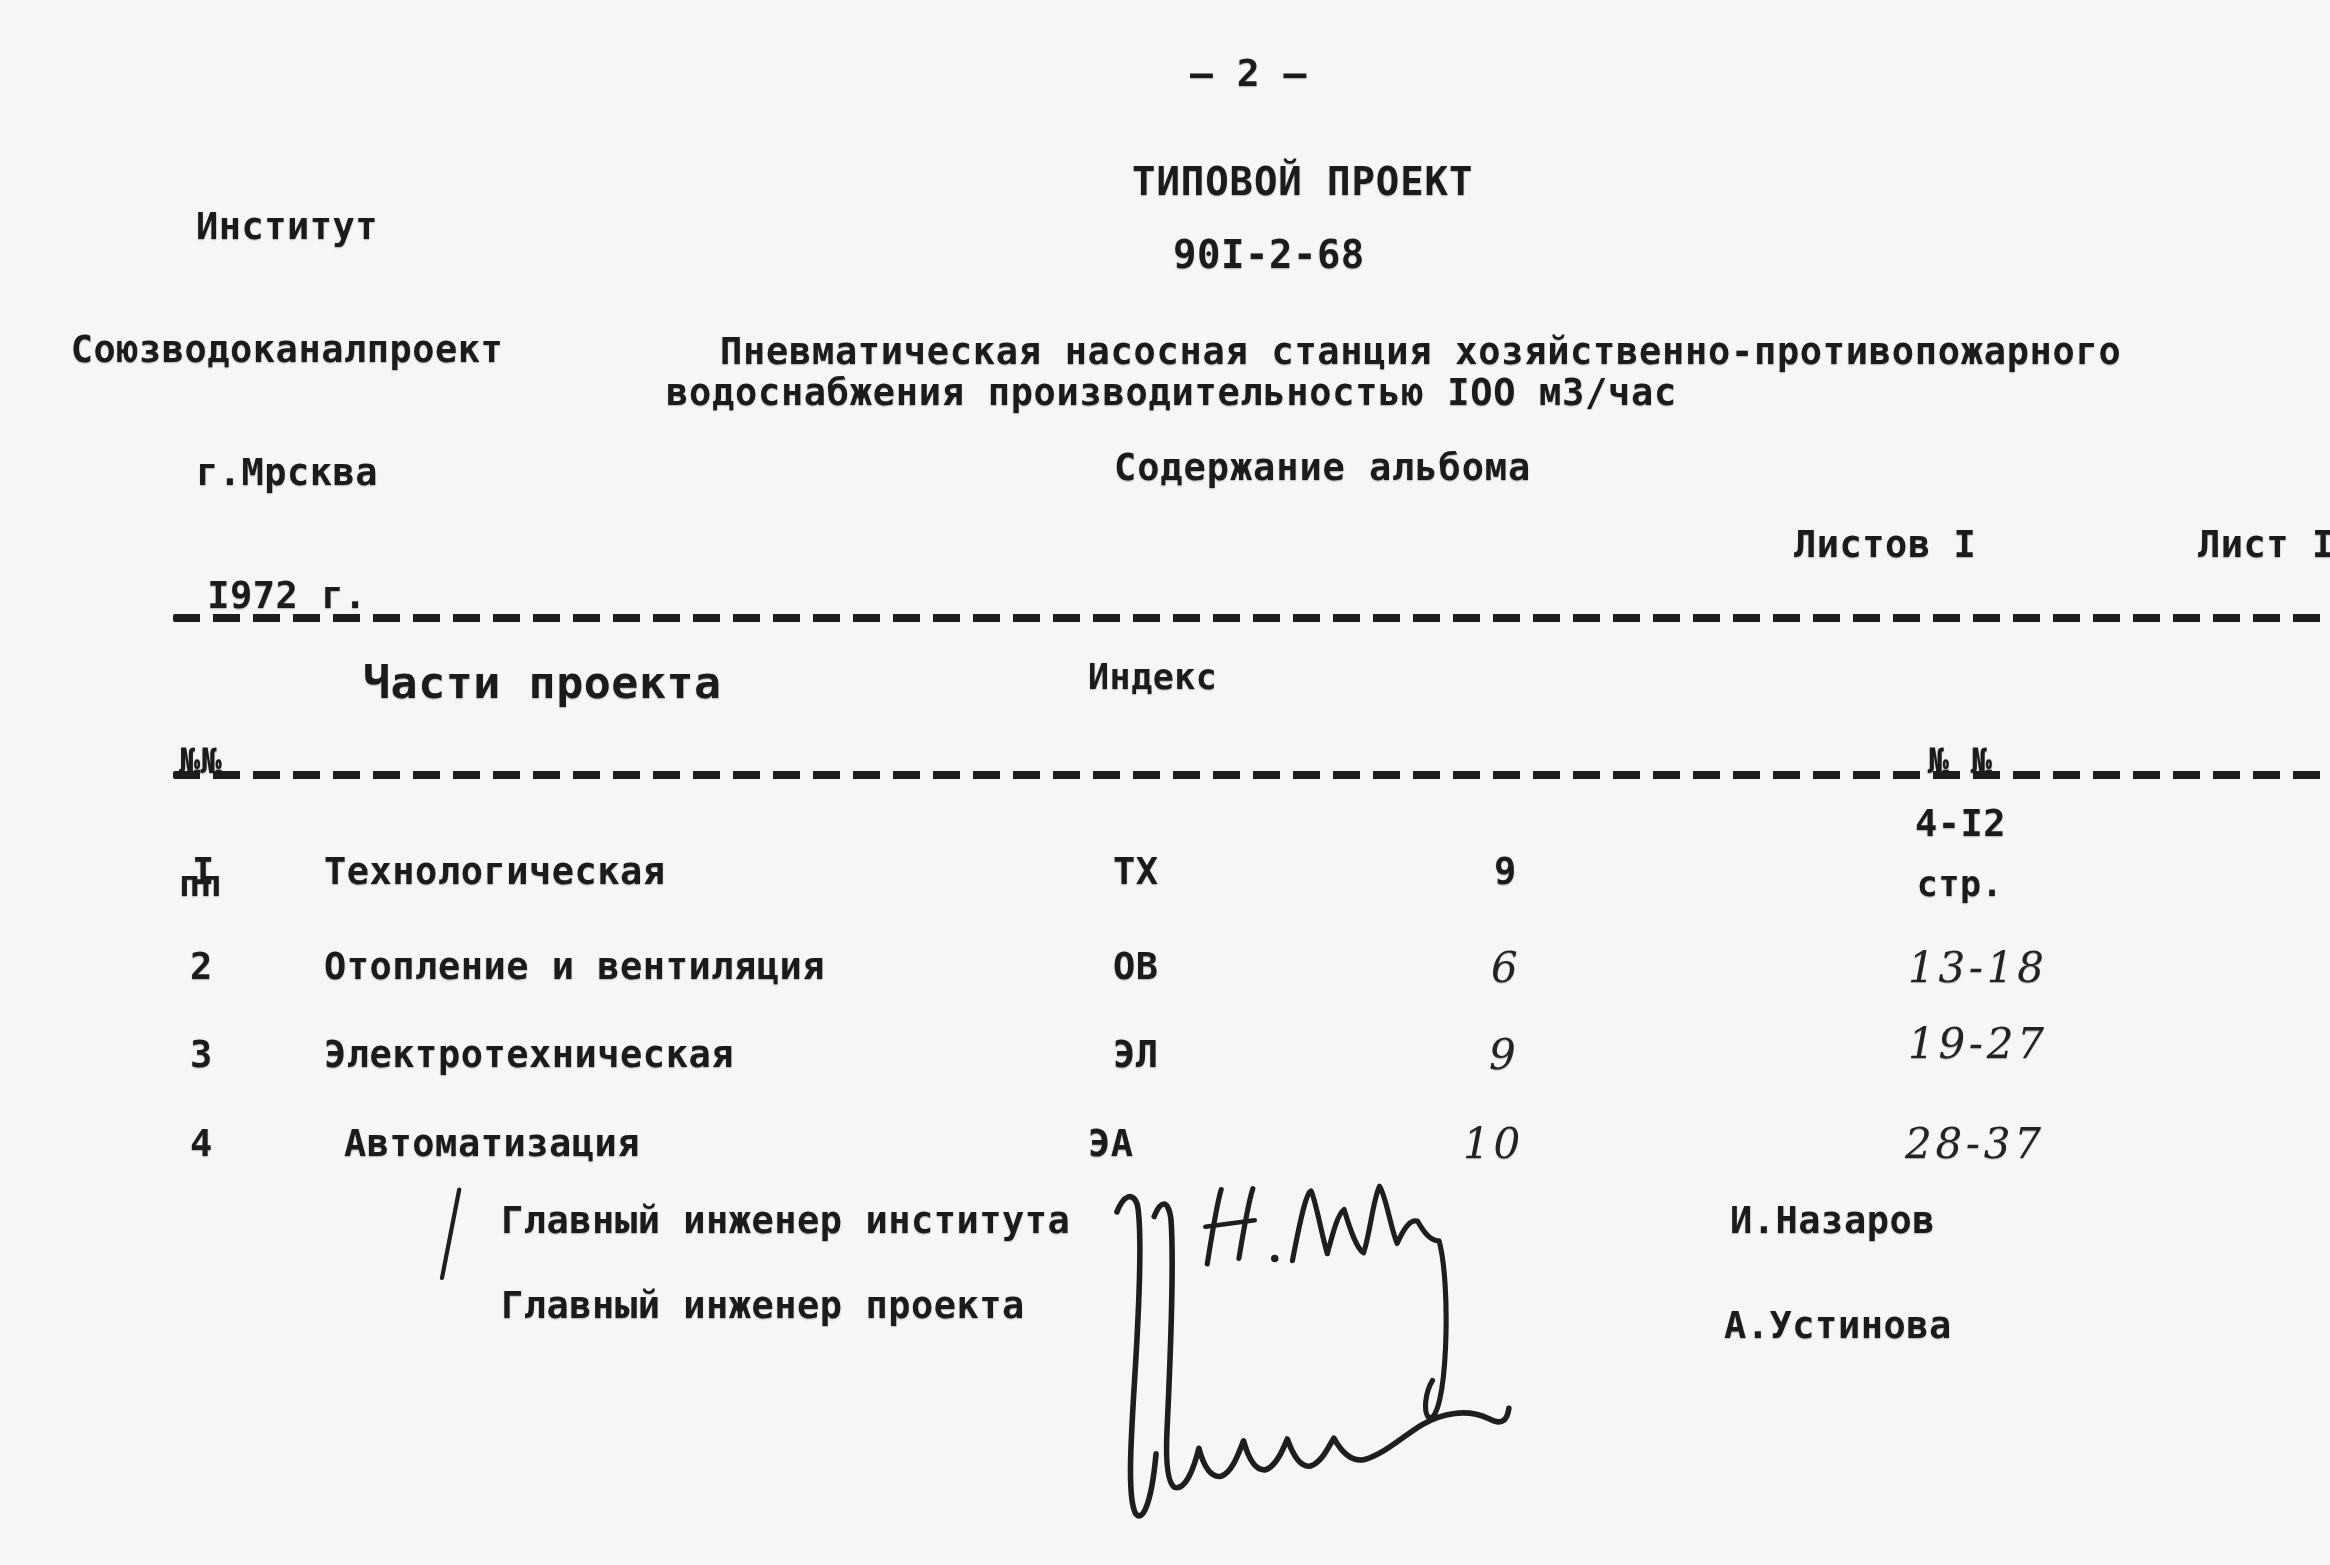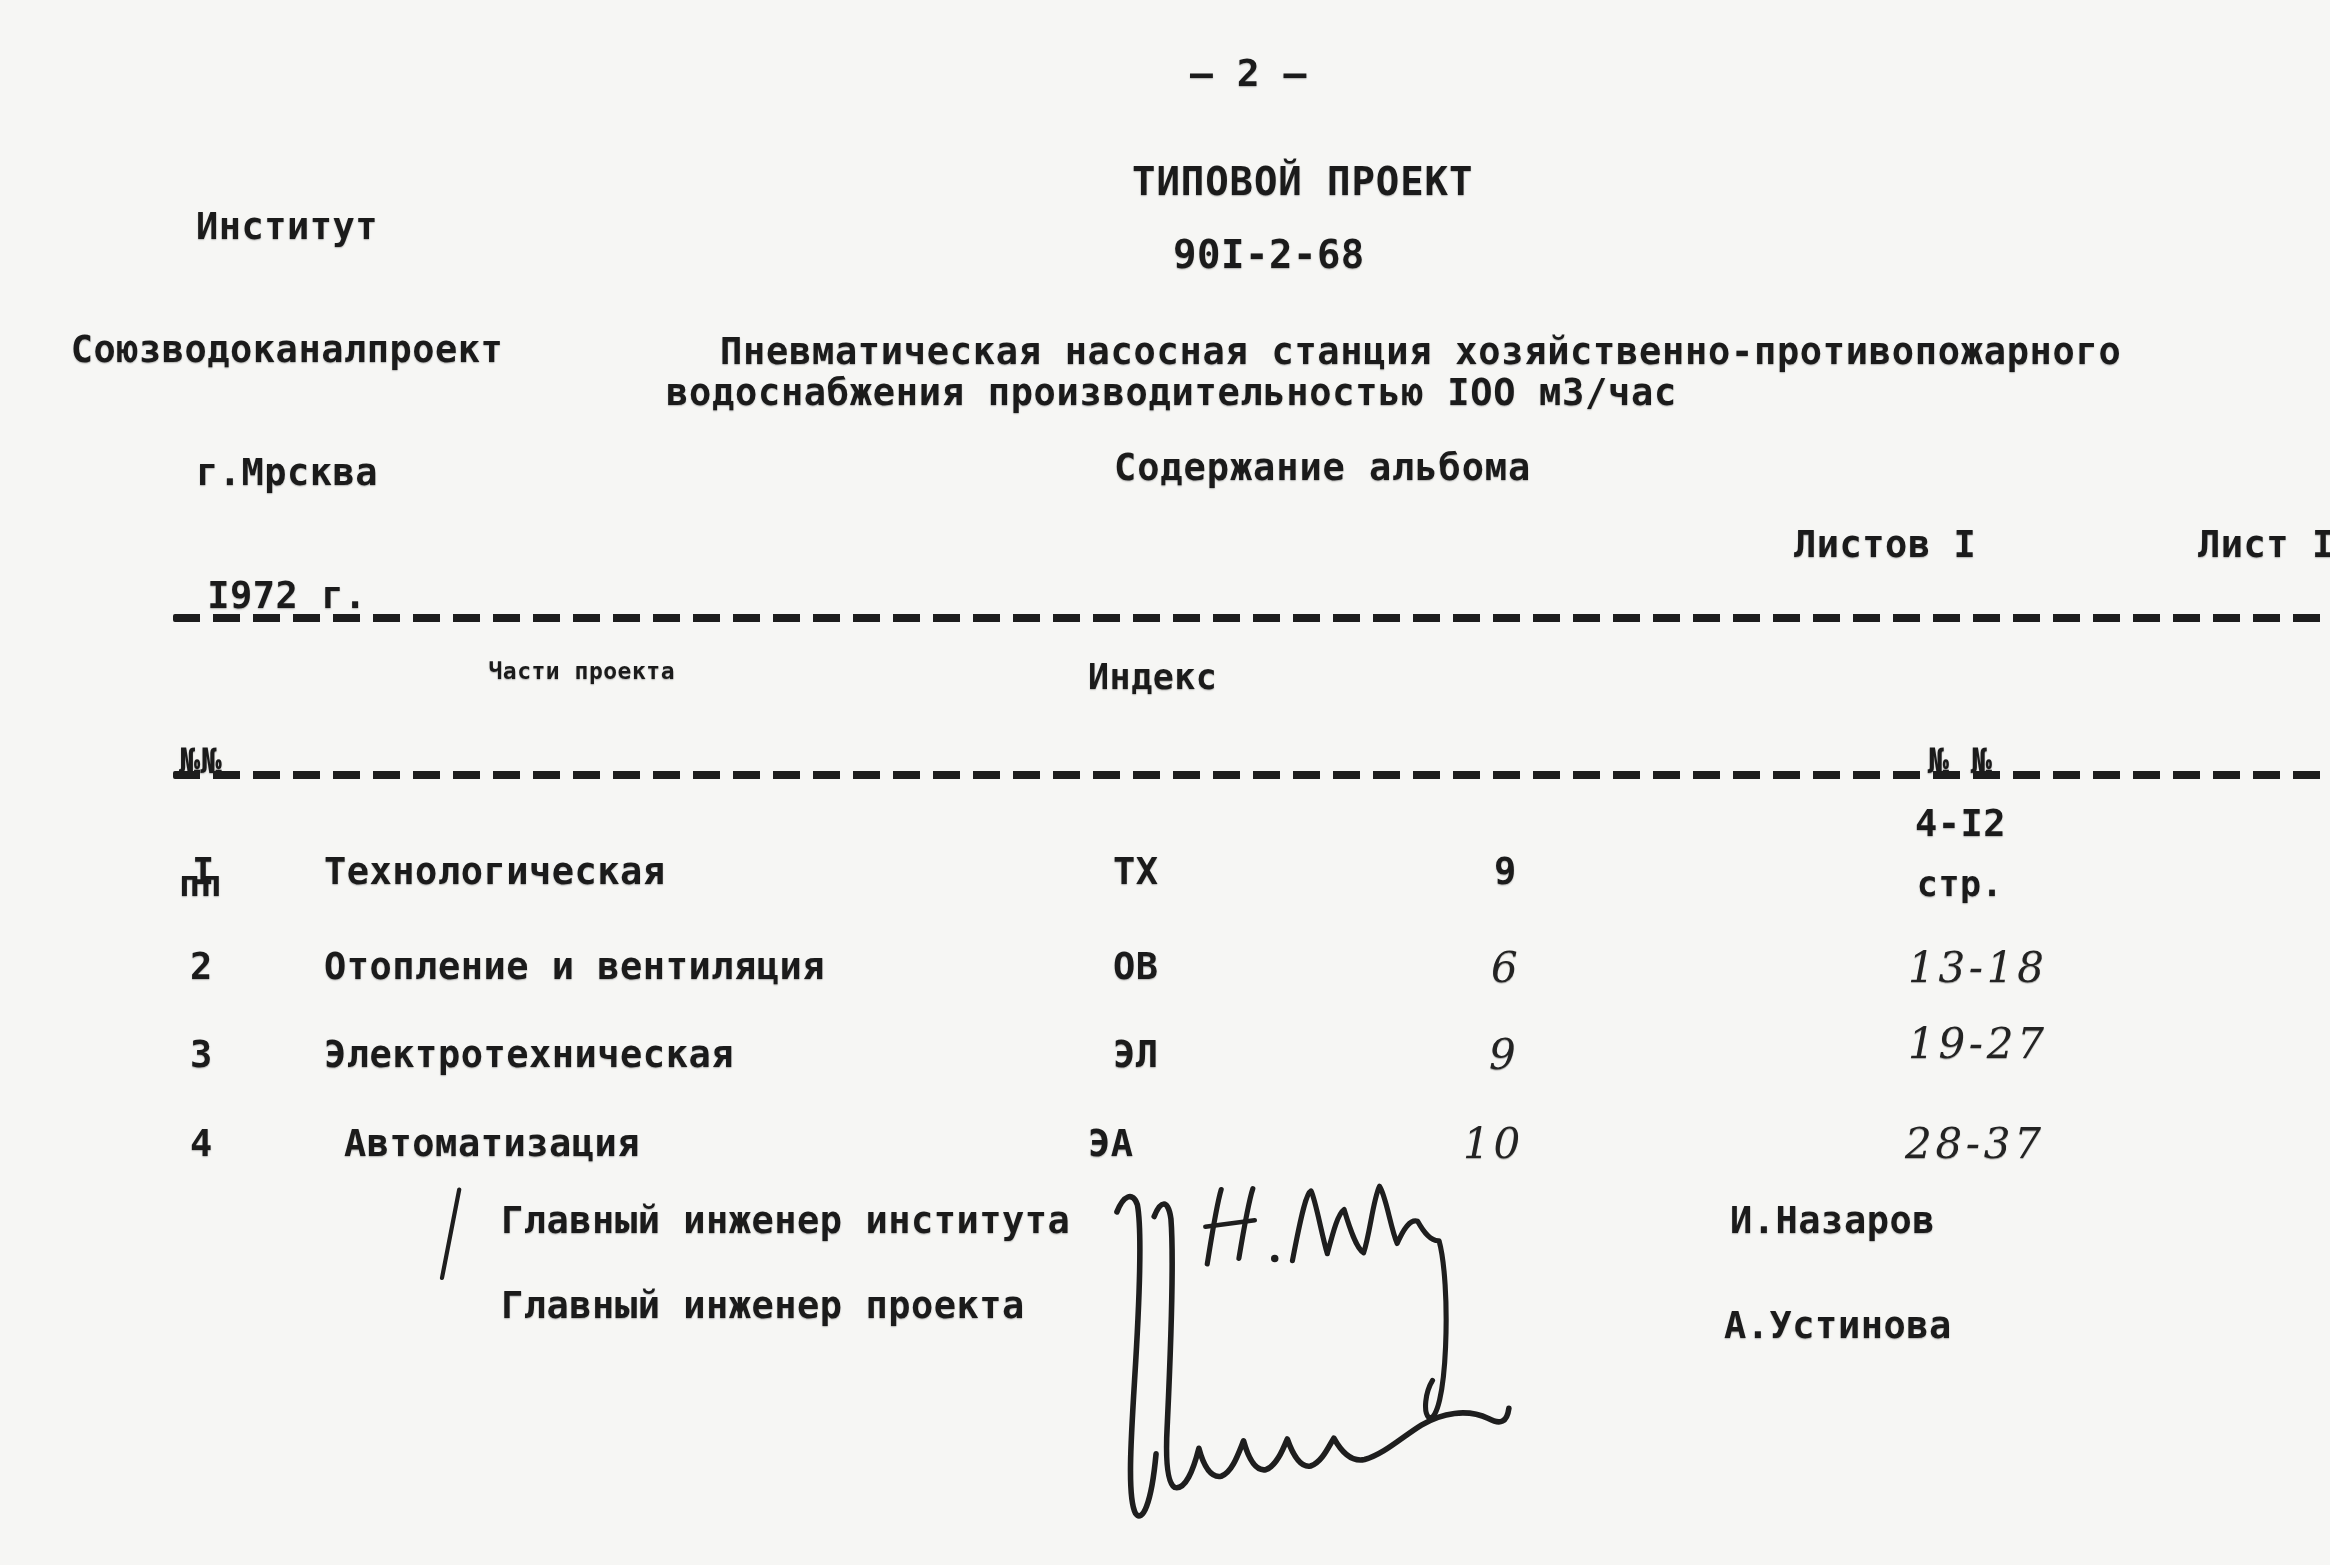--- a/index.html
+++ b/index.html
@@ -65,21 +65,21 @@
 
   <div class="t" style="left:1794px;top:525px;">Листов I</div>
   <div class="t" style="left:2198px;top:525px;">Лист I</div>
 
   <div class="dashline" style="top:614px;"></div>
 
   <div class="t lh" style="left:179px;top:659px;font-size:35px;">
     <div>№№</div>
     <div>пп</div>
   </div>
-  <div class="t center" style="left:363px;top:659px;width:312px;font-size:23px;text-align:right;">Части проекта</div>
+  <div class="t center" style="left:363px;top:659px;width:312px;font-size:45px;">Части проекта</div>
   <div class="t" style="left:1088px;top:659px;font-size:35px;">Индекс</div>
   <div class="t center lh" style="left:1904px;top:659px;width:112px;font-size:35px;">
     <div>№ №</div>
     <div>стр.</div>
   </div>
 
   <div class="dashline" style="top:771px;"></div>
 
   <div>
     <div class="t" style="left:192px;top:852px;">I</div>

